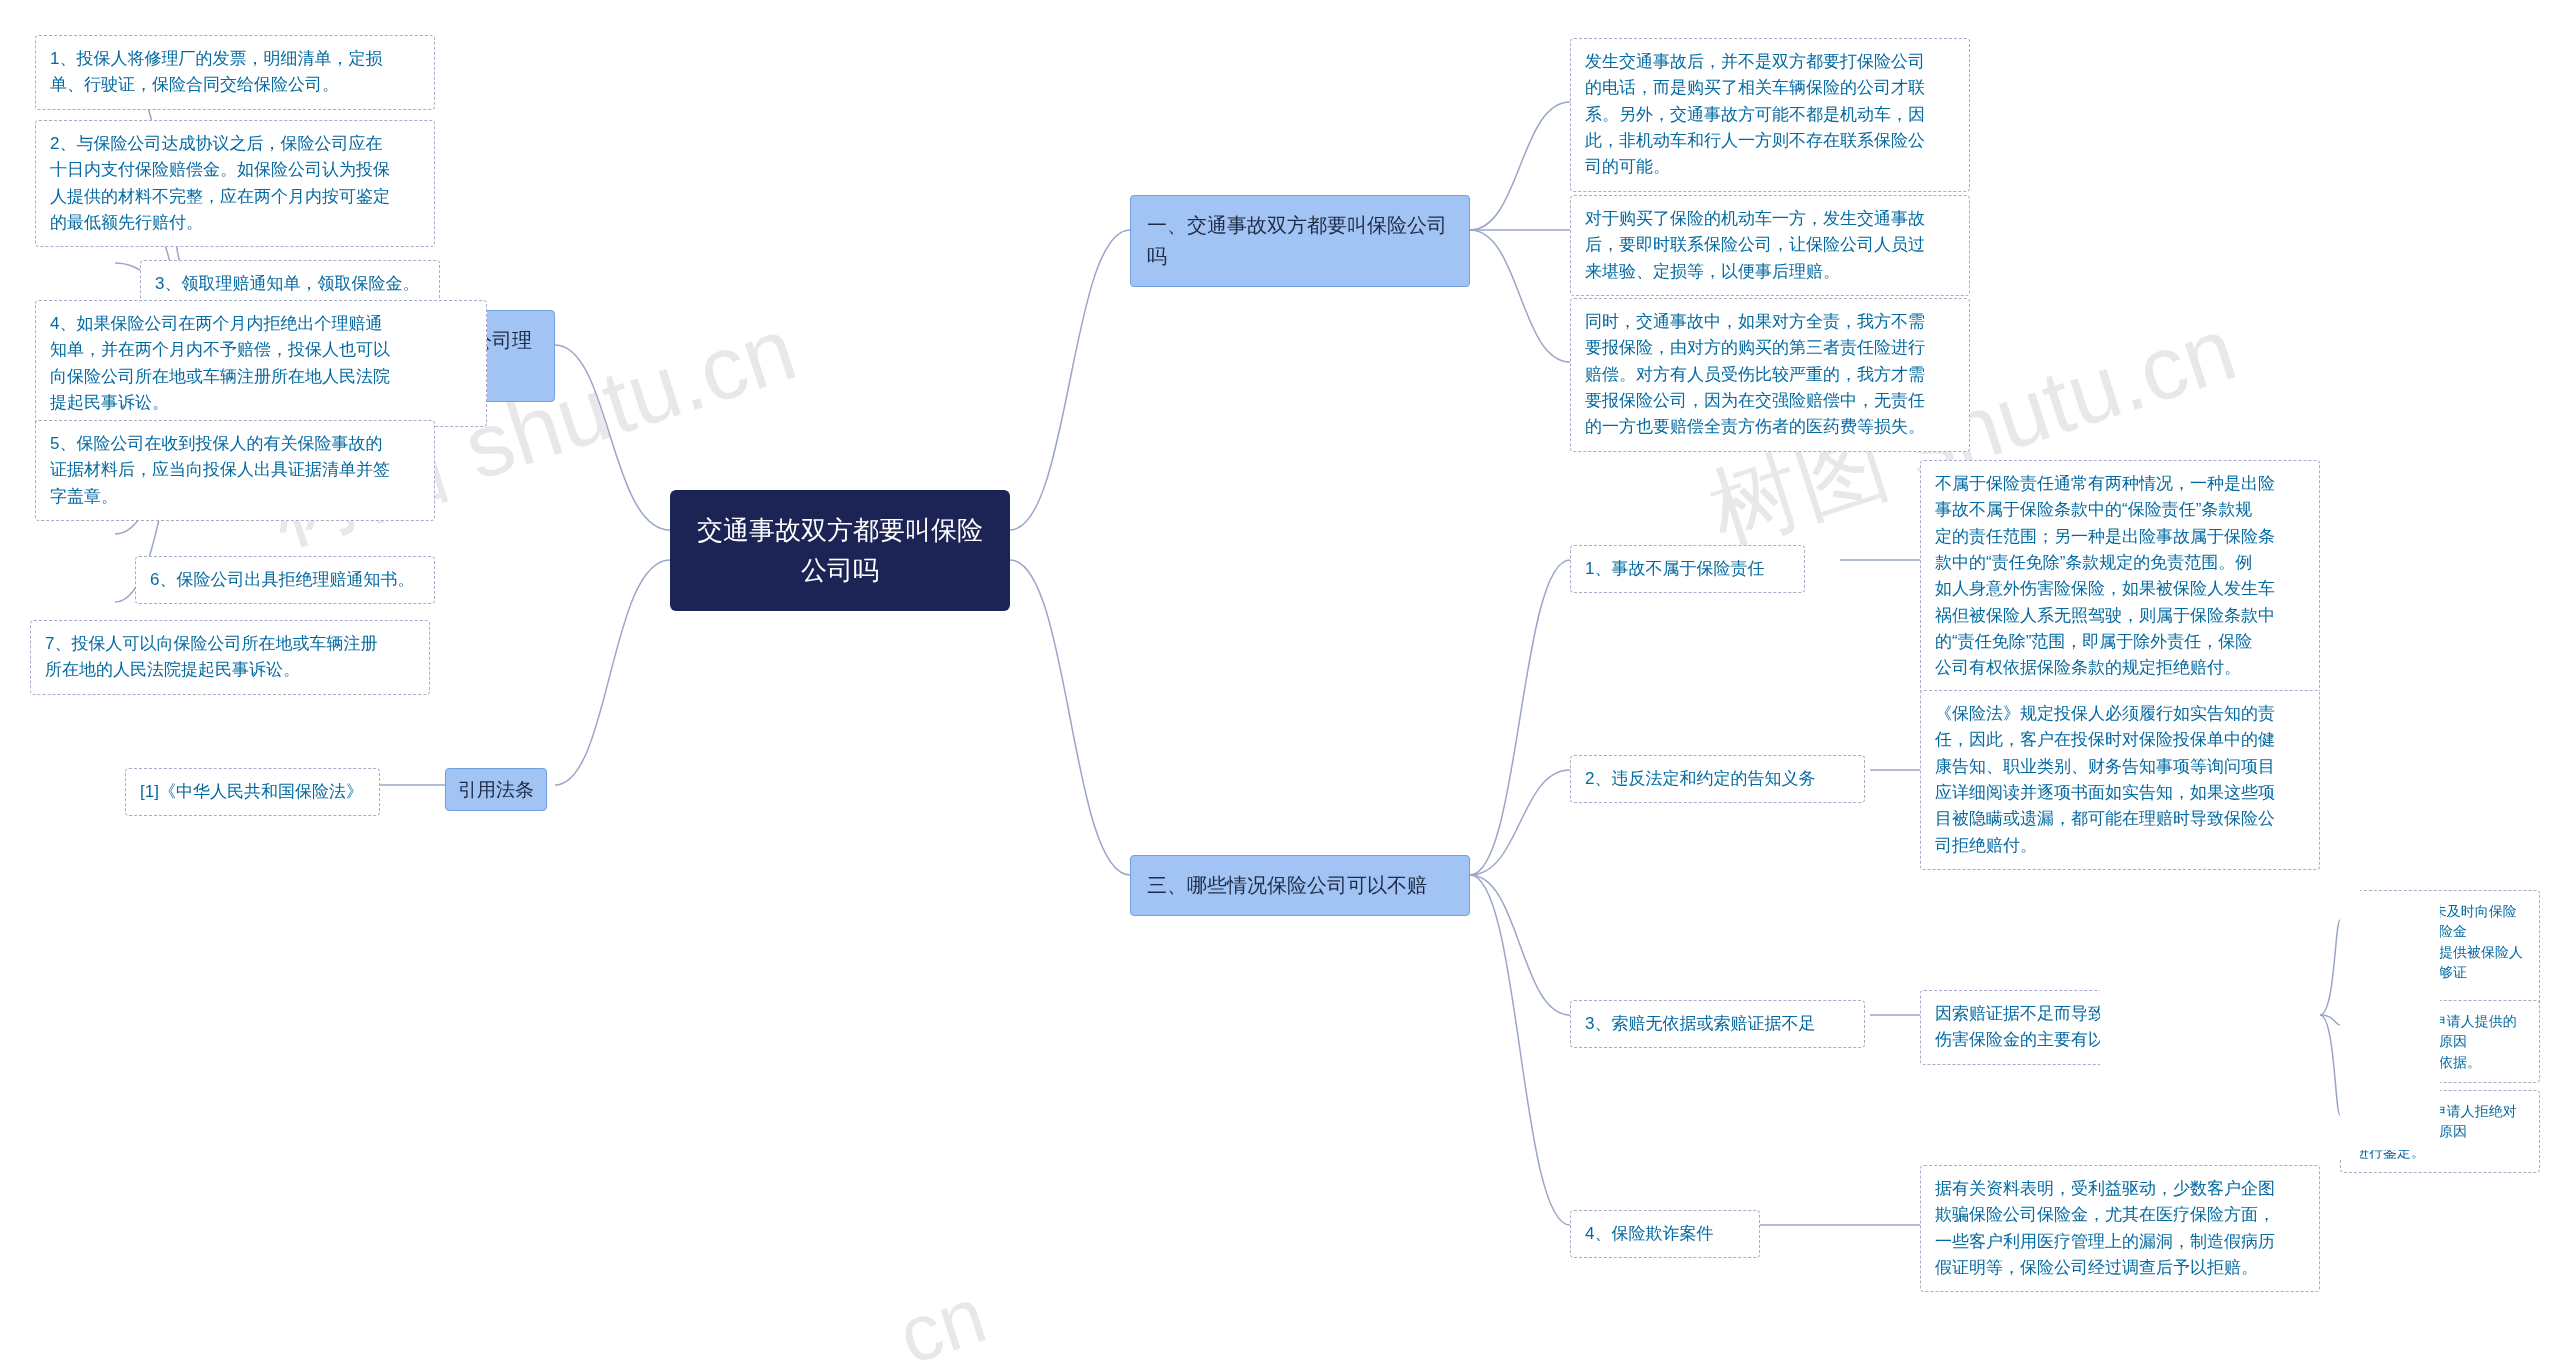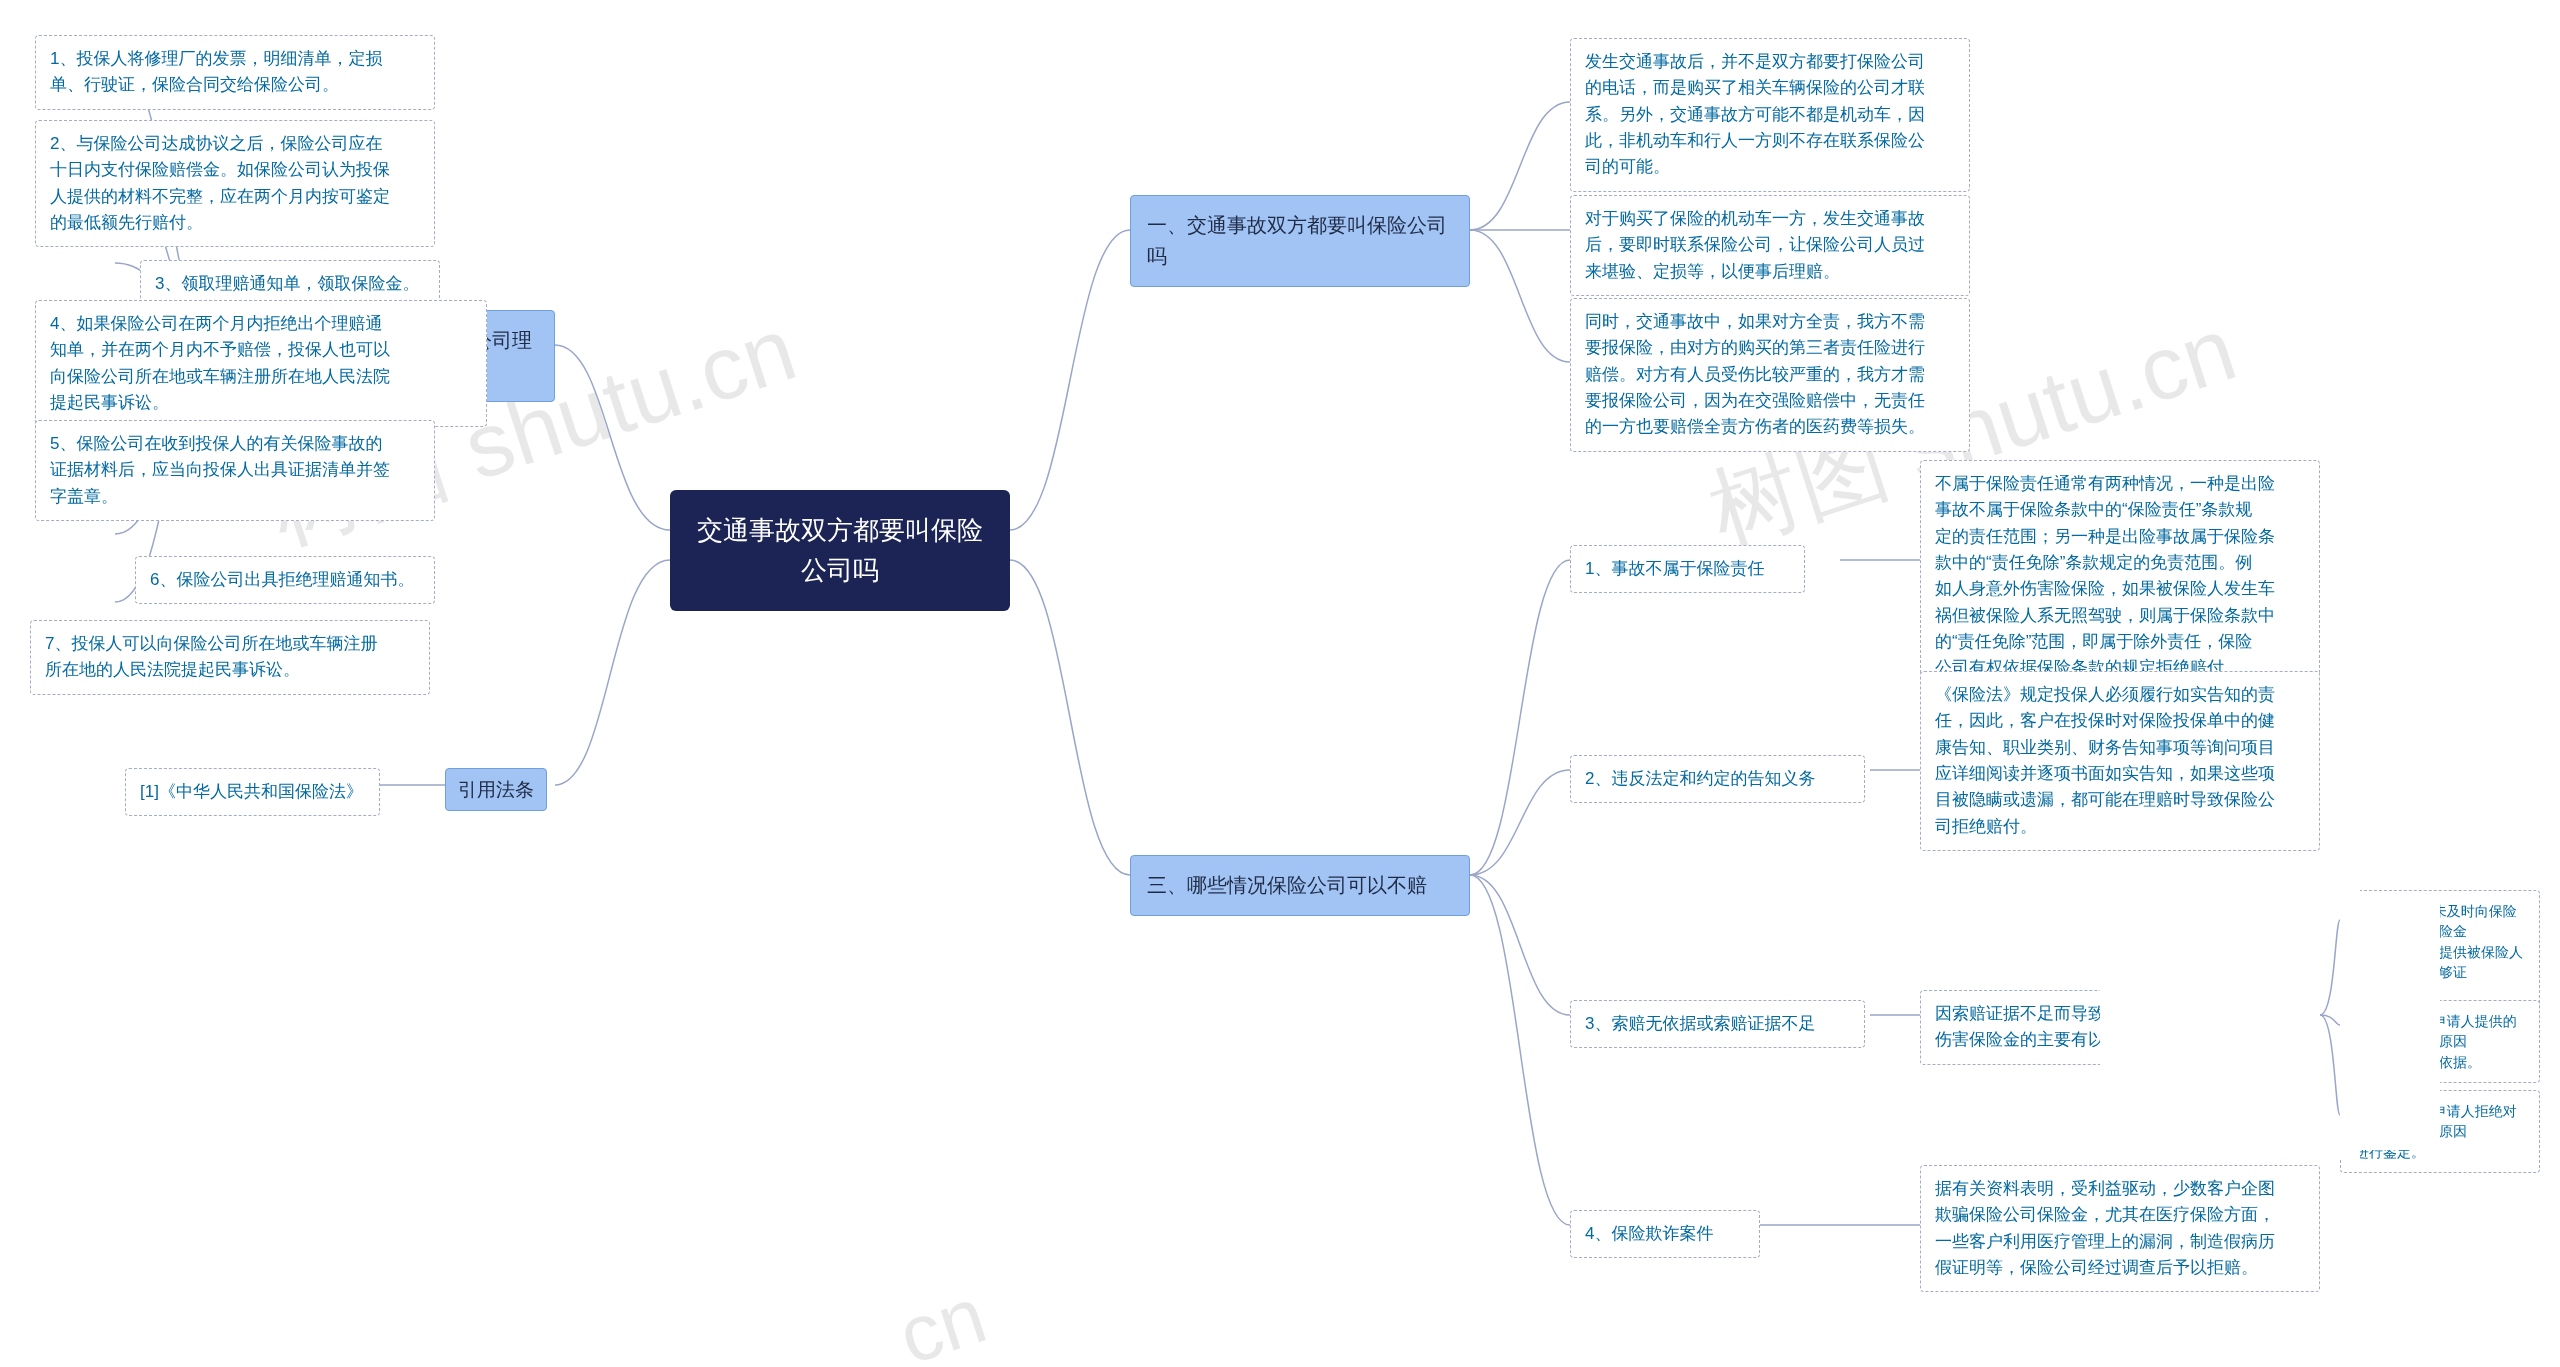--- a/index.html
+++ b/index.html
@@ -191,21 +191,21 @@
   <div class="node leaf" style="left:1920px; top:460px; width:400px;" data-name="b3-s1-text"><span data-name="leaf-text" style="white-space:pre-line;">不属于保险责任通常有两种情况，一种是出险
 事故不属于保险条款中的“保险责任”条款规
 定的责任范围；另一种是出险事故属于保险条
 款中的“责任免除”条款规定的免责范围。例
 如人身意外伤害险保险，如果被保险人发生车
 祸但被保险人系无照驾驶，则属于保险条款中
 的“责任免除”范围，即属于除外责任，保险
 公司有权依据保险条款的规定拒绝赔付。</span></div>
 
   <div class="node leaf" style="left:1570px; top:755px; width:295px;" data-name="b3-s2-label"><span data-name="leaf-text">2、违反法定和约定的告知义务</span></div>
-  <div class="node leaf" style="left:1920px; top:671px; width:400px;" data-name="b3-s2-text"><span data-name="leaf-text" style="white-space:pre-line;">《保险法》规定投保人必须履行如实告知的责
+  <div class="node leaf" style="left:1920px; top:690px; width:400px;" data-name="b3-s2-text"><span data-name="leaf-text" style="white-space:pre-line;">《保险法》规定投保人必须履行如实告知的责
 任，因此，客户在投保时对保险投保单中的健
 康告知、职业类别、财务告知事项等询问项目
 应详细阅读并逐项书面如实告知，如果这些项
 目被隐瞒或遗漏，都可能在理赔时导致保险公
 司拒绝赔付。</span></div>
 
   <div class="node leaf" style="left:1570px; top:1000px; width:295px;" data-name="b3-s3-label"><span data-name="leaf-text">3、索赔无依据或索赔证据不足</span></div>
   <div class="node leaf" style="left:1920px; top:990px; width:400px;" data-name="b3-s3-main"><span data-name="leaf-text" style="white-space:pre-line;">因索赔证据不足而导致保险公司拒付人身意外
 伤害保险金的主要有以下三种情况：</span></div>
 

